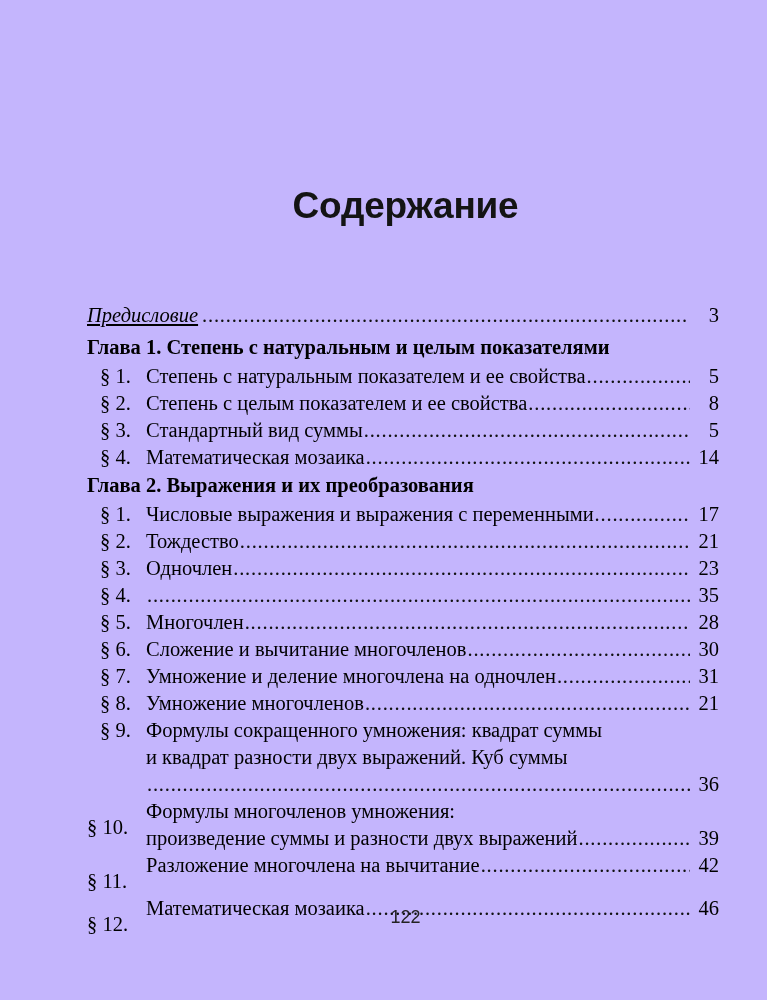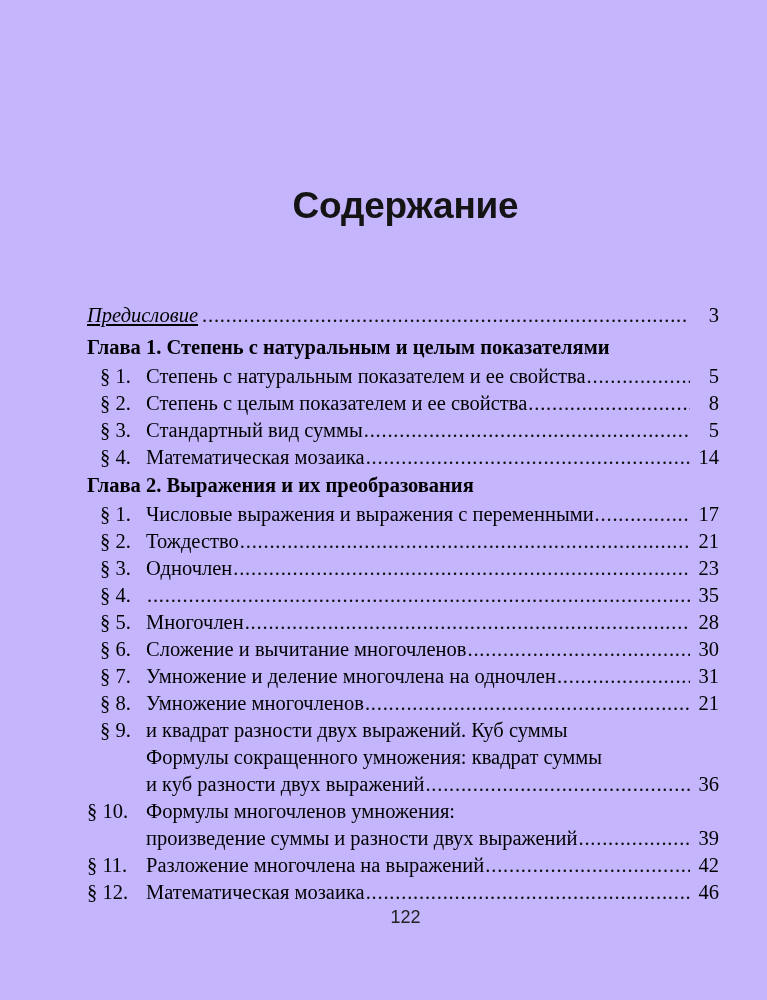--- a/index.html
+++ b/index.html
@@ -142,21 +142,21 @@
     text-align: right;
     min-width: 26px;
     padding-left: 2px;
   }
   .section-row .plainline {
     white-space: nowrap;
   }
 
   
   .section-row.w1 .marker { width: 46px; padding-left: 13px; }
-  .section-row.w2 .marker { width: 59px; padding-left: 0px; }
+  .section-row.w2 .marker { width: 59px; padding-left: 0px; margin-top: 16px; }
 
   
   .folio {
     position: absolute;
     left: 0;
     top: 906px;
     width: 811px;
     text-align: center;
     font-family: "Liberation Sans", "DejaVu Sans", sans-serif;
     font-size: 18px;
@@ -297,45 +297,44 @@
             <span class="textline">
               <span class="txt">Умножение многочленов</span>
               <span class="leaders"></span>
               <span class="page-no">21</span>
             </span>
           </span>
         </div>
         <div class="section-row w1">
           <span class="marker">§ 9.</span>
           <span class="body">
+            <div class="plainline">Формулы сокращенного умножения: квадрат суммы</div>
             <div class="plainline">и квадрат разности двух выражений. Куб суммы</div>
-            <div class="plainline">Формулы сокращенного умножения: квадрат суммы</div>
-            <span class="textline">
-              <span class="txt">и куб разности двух выражений</span>
+            <span class="textline">
               <span class="leaders"></span>
               <span class="page-no">36</span>
             </span>
           </span>
         </div>
         <div class="section-row w2">
           <span class="marker">§ 10.</span>
           <span class="body">
             <div class="plainline">Формулы многочленов умножения:</div>
             <span class="textline">
               <span class="txt">произведение суммы и разности двух выражений</span>
               <span class="leaders"></span>
               <span class="page-no">39</span>
             </span>
           </span>
         </div>
         <div class="section-row w2">
           <span class="marker">§ 11.</span>
           <span class="body">
             <span class="textline">
-              <span class="txt">Разложение многочлена на выражений</span>
+              <span class="txt">Разложение многочлена на вычитание</span>
               <span class="leaders"></span>
               <span class="page-no">42</span>
             </span>
           </span>
         </div>
         <div class="section-row w2">
           <span class="marker">§ 12.</span>
           <span class="body">
             <span class="textline">
               <span class="txt">Математическая мозаика</span>

